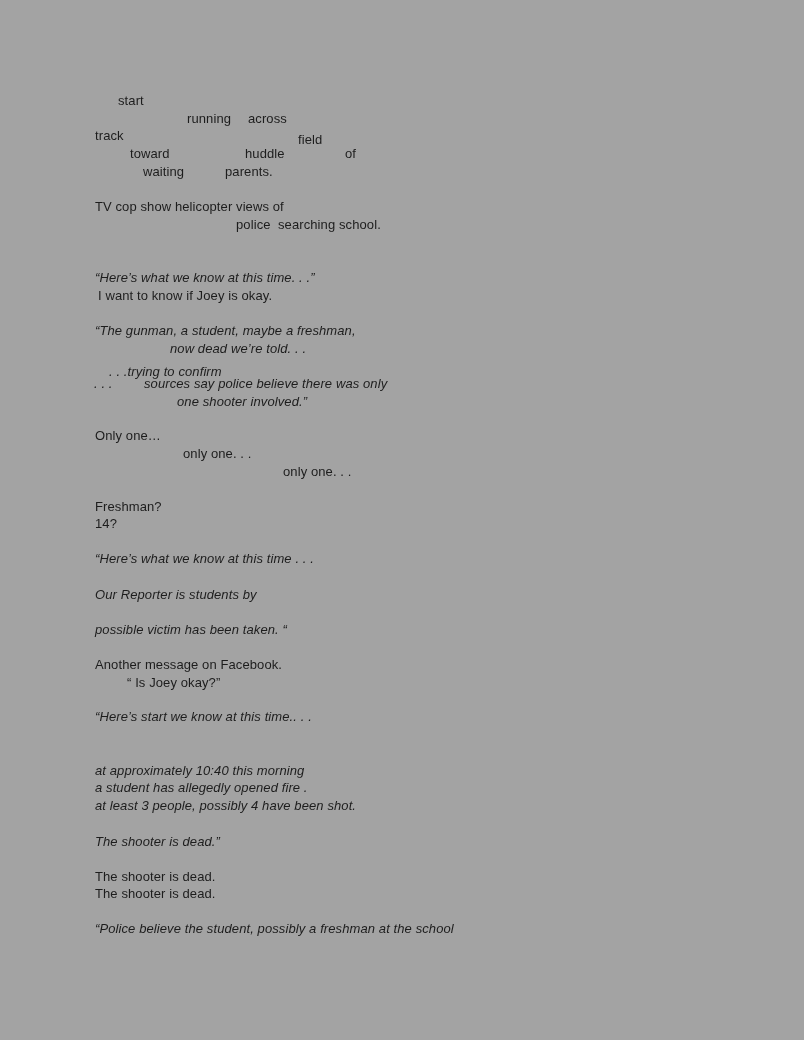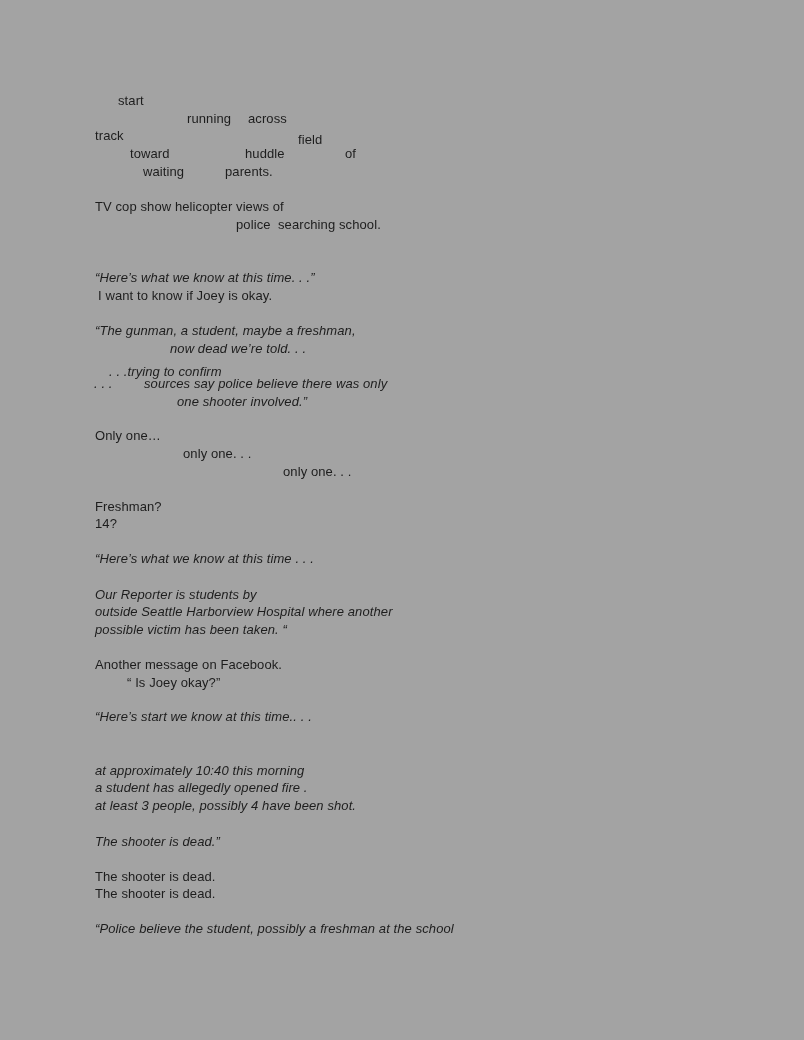--- a/index.html
+++ b/index.html
@@ -47,21 +47,20 @@
     <span class="seg it" style="top: 376px; left: 94px;">. . .</span>
     <span class="seg it" style="top: 376px; left: 144px;">sources say police believe there was only</span>
     <span class="seg it" style="top: 394px; left: 177px;">one shooter involved.”</span>
     <span class="seg" style="top: 428px; left: 95px;">Only one…</span>
     <span class="seg" style="top: 446px; left: 183px;">only one. . .</span>
     <span class="seg" style="top: 464px; left: 283px;">only one. . .</span>
     <span class="seg" style="top: 499px; left: 95px;">Freshman?</span>
     <span class="seg" style="top: 516px; left: 95px;">14?</span>
     <span class="seg it" style="top: 551px; left: 95px;">“Here’s what we know at this time . . .</span>
     <span class="seg it" style="top: 587px; left: 95px;">Our Reporter is students by</span>
-    <span class="seg it" style="top: 604px; left: 95px;">outside Seattle Harborview Hospital where another</span>
     <span class="seg it" style="top: 622px; left: 95px;">possible victim has been taken. “</span>
     <span class="seg" style="top: 657px; left: 95px;">Another message on Facebook.</span>
     <span class="seg" style="top: 675px; left: 127px;">“ Is Joey okay?”</span>
     <span class="seg it" style="top: 709px; left: 95px;">“Here’s start we know at this time.. . .</span>
     <span class="seg it" style="top: 763px; left: 95px;">at approximately 10:40 this morning</span>
     <span class="seg it" style="top: 780px; left: 95px;">a student has allegedly opened fire .</span>
     <span class="seg it" style="top: 798px; left: 95px; text-align: center;">at least 3 people, possibly 4 have been shot.</span>
     <span class="seg it" style="top: 834px; left: 95px;">The shooter is dead.”</span>
     <span class="seg" style="top: 869px; left: 95px;">The shooter is dead.</span>
     <span class="seg" style="top: 886px; left: 95px;">The shooter is dead.</span>

